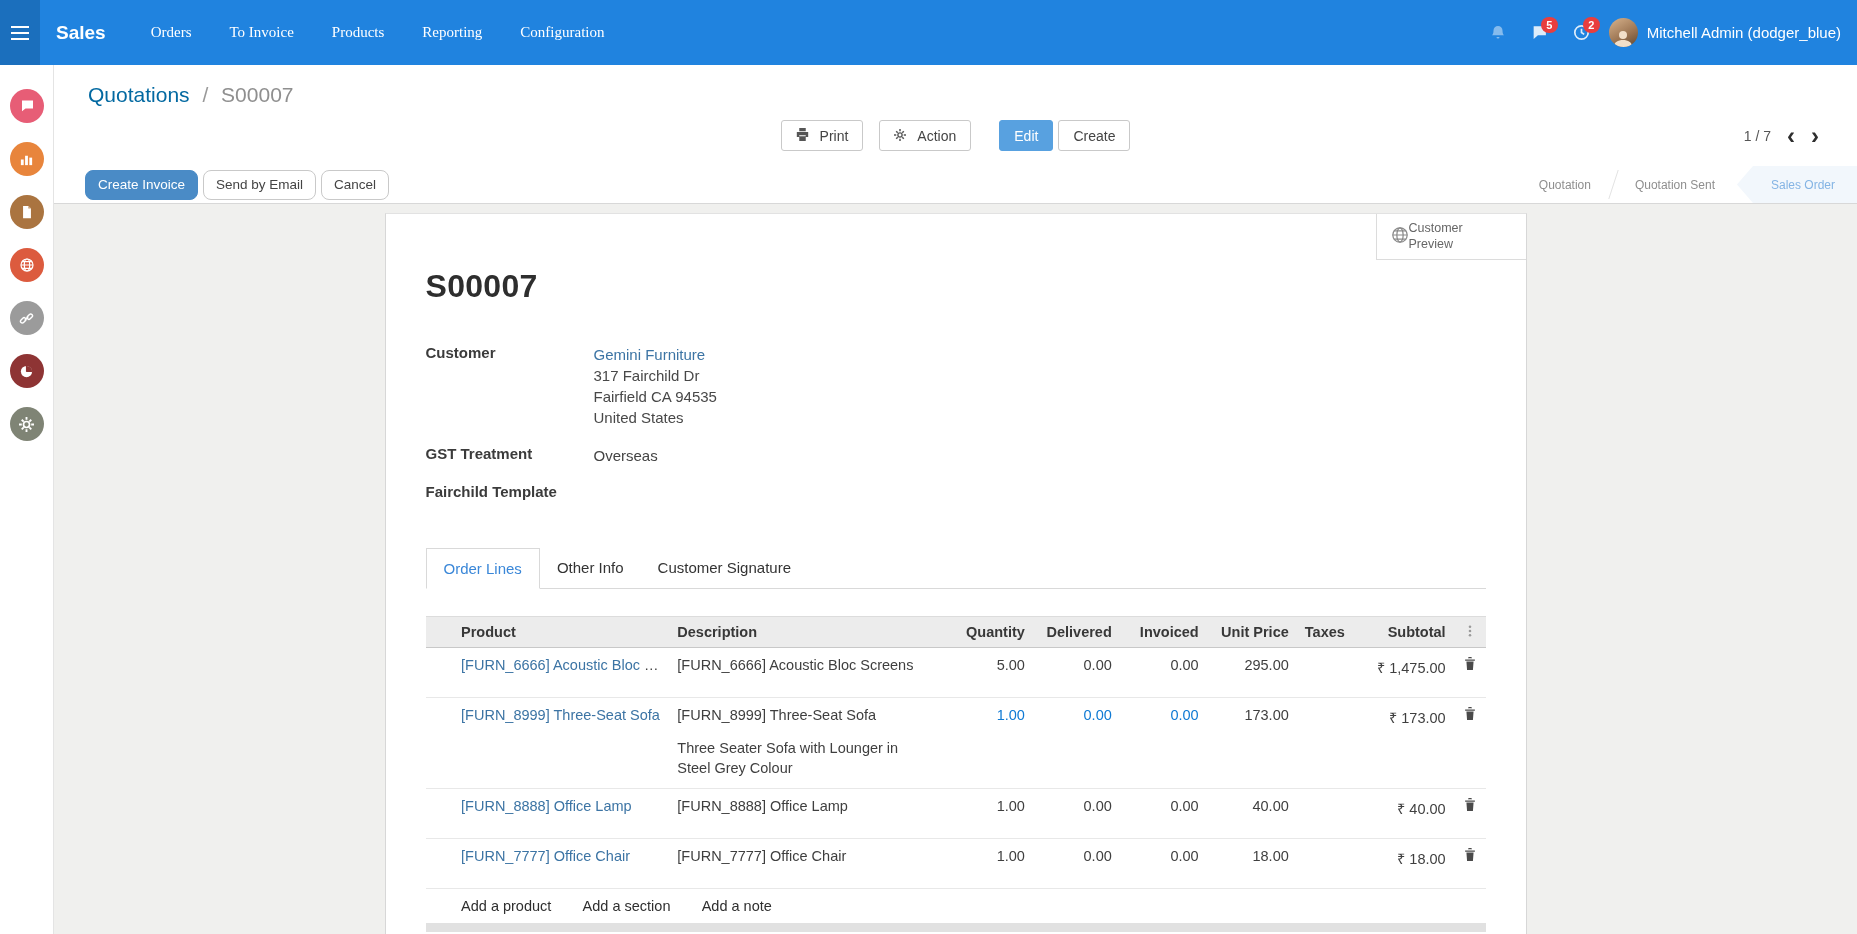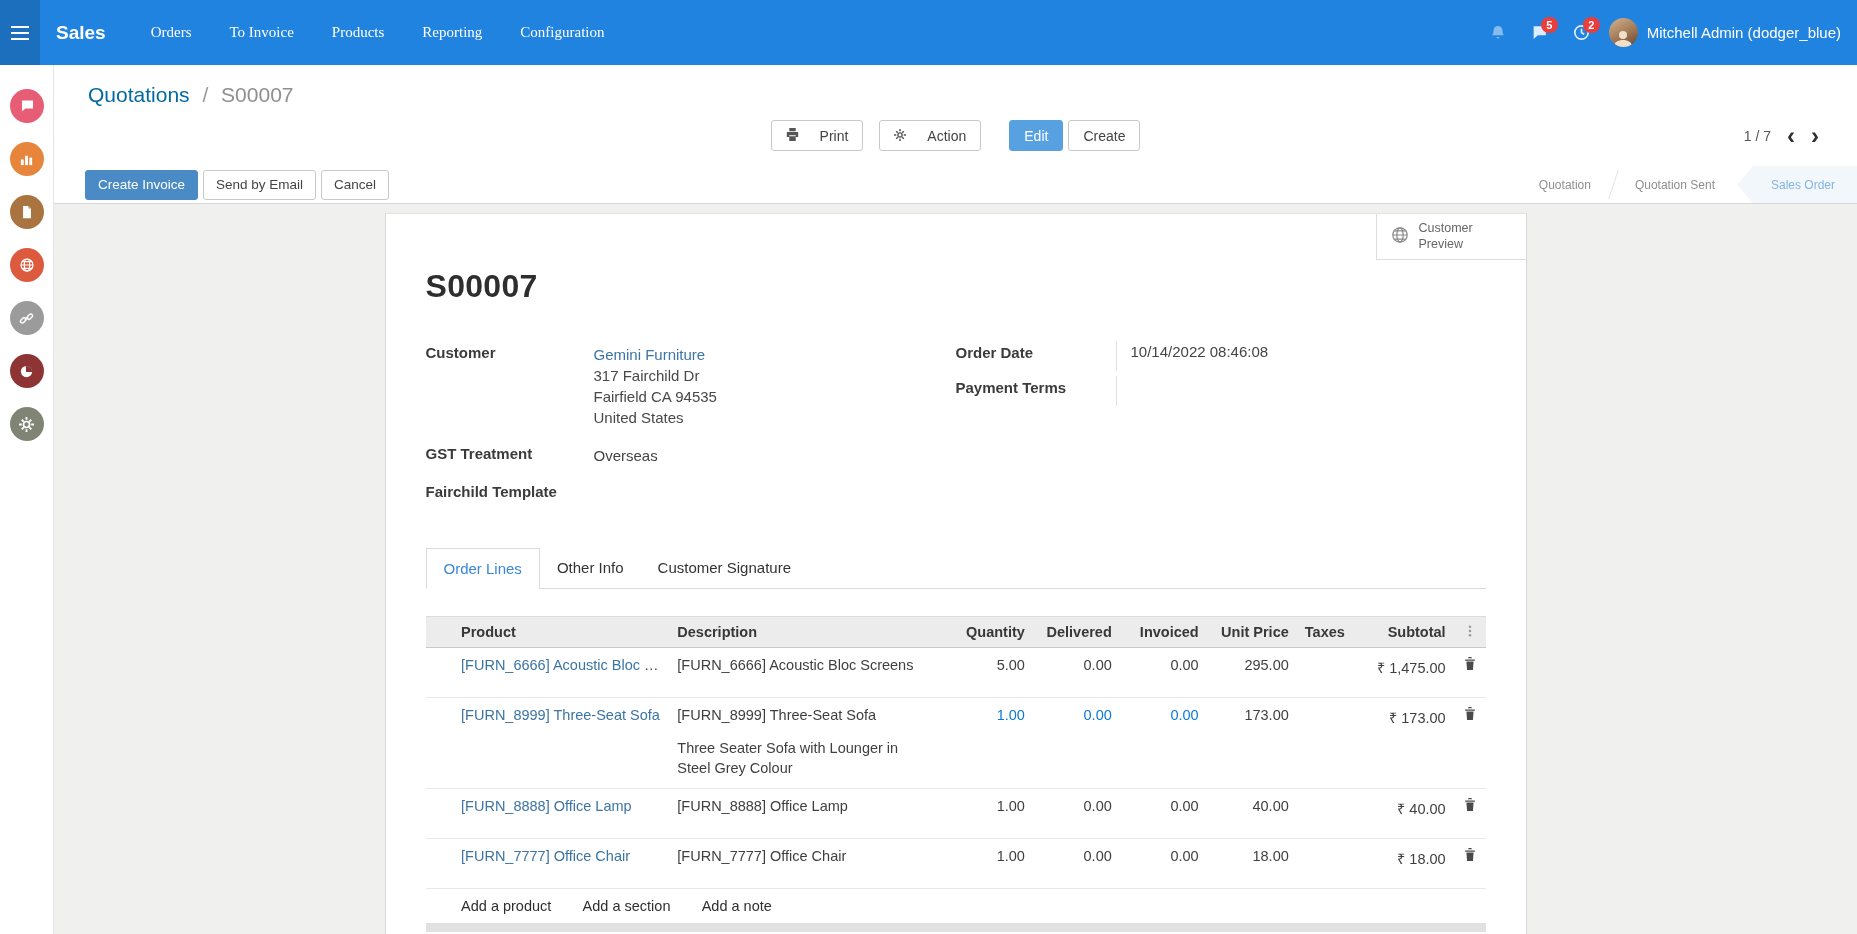--- a/index.html
+++ b/index.html
@@ -60,35 +60,35 @@
   .control-panel { background: #fff; }
   .breadcrumb { padding: 18px 0 0 34px; font-size: 21px; }
   .bc-parent { color: #0369a1; cursor: pointer; }
   .bc-sep { color: #999; margin: 0 7px; }
   .bc-current { color: #8f8f8f; }
 
   .toolbar-row { position: relative; display: flex; justify-content: center; align-items: center; margin-top: 12px; height: 33px; }
   .btn {
     height: 31px; padding: 0 14px; font-size: 14px; font-family: inherit;
     background: #fff; border: 1px solid #c9c9c9; border-radius: 3px; color: #444;
-    display: inline-flex; align-items: center; gap: 21px; cursor: pointer; white-space: nowrap;
+    display: inline-flex; align-items: center; gap: 11px; cursor: pointer; white-space: nowrap;
   }
   .btn.no-border-gap { margin-right: 16px; }
   .btn-edit { background: #58a1e0; border-color: #58a1e0; color: #fff; margin-left: 28px; margin-right: 5px; }
   .pager { position: absolute; right: 38px; top: 0; height: 33px; display: flex; align-items: center; gap: 16px; }
   .pager-count { font-size: 14px; color: #555; cursor: pointer; }
   .pager-arrow { font-size: 24px; line-height: 24px; color: #2f2f2f; cursor: pointer; font-weight: 700; }
 
   .statusbar {
     margin-top: 14px; height: 38px; border-bottom: 1px solid #d8d8d8;
     display: flex; align-items: stretch; padding-left: 31px; background: #fff;
   }
   .sb-btn {
     align-self: center; height: 30px; padding: 0 12px; font-size: 13.5px; font-family: inherit;
-    background: #fff; border: 1px solid #c9c9c9; border-radius: 3px; color: #444; margin-right: 5px; cursor: pointer;
+    background: #fff; border: 1px solid #c9c9c9; border-radius: 8px; color: #444; margin-right: 5px; cursor: pointer;
   }
   .sb-btn.primary { background: #4a8bc6; border-color: #4a8bc6; color: #fff; }
   .status-steps { margin-left: auto; display: flex; align-items: stretch; }
   .status-step {
     position: relative; display: flex; align-items: center;
     padding: 0 22px; font-size: 12px; color: #8e8e8e; cursor: pointer; white-space: nowrap;
   }
   .status-step:not(:first-child)::before {
     content: ""; position: absolute; left: 0; top: 4px; bottom: 4px; width: 1px;
     background: #e2e2e2; transform: skewX(-18deg);
@@ -102,21 +102,21 @@
 
   
   .record-area { flex: 1; background: #f0f0ee; display: flex; justify-content: center; align-items: flex-start; overflow: hidden; }
   .sheet {
     width: 1142px; min-height: 730px; background: #fff; border: 1px solid #d7d7d7; border-top-color: #e2e2e2;
     position: relative; padding: 0 40px 40px; margin-top: 9px;
   }
   .preview-box {
     position: absolute; top: 0; right: 0; min-height: 46px; width: 150px;
     border-left: 1px solid #dcdcdc; border-bottom: 1px solid #dcdcdc;
-    display: flex; align-items: center; gap: 10px; padding: 6px 10px 6px 14px;
+    display: flex; align-items: center; padding: 6px 10px 6px 14px;
     color: #666; font-size: 12.5px; cursor: pointer; background: #fff;
   }
   .preview-box .pv-label { width: 62px; line-height: 1.25; }
 
   .sheet-title { margin-top: 54px; font-size: 32px; font-weight: 700; color: #2e2e2e; letter-spacing: 0.3px; }
 
   .fields { display: flex; margin-top: 36px; font-size: 15px; }
   .fgroup { width: 50%; }
   .frow { display: flex; align-items: flex-start; }
   .flabel { width: 168px; font-weight: 700; color: #3b3b3b; padding: 3px 10px 3px 0; flex: none; }
@@ -347,34 +347,20 @@
             <div class="frow">
               <span class="flabel">GST Treatment</span>
               <span class="fvalue">Overseas</span>
             </div>
             <div class="frow">
               <span class="flabel">Fairchild Template</span>
               <span class="fvalue"></span>
             </div>
           </div>
 
-          <div class="fgroup fgroup-right">
-            <div class="frow">
-              <span class="flabel">Order Date</span>
-              <div class="fvalue-wrap">
-                <span class="fvalue">10/14/2022 08:46:08</span>
-              </div>
-            </div>
-            <div class="frow">
-              <span class="flabel">Payment Terms</span>
-              <div class="fvalue-wrap">
-                <span class="fvalue"></span>
-              </div>
-            </div>
-          </div>
         </div>
 
         <div class="tabs">
           <span class="tab active">Order Lines</span>
           <span class="tab">Other Info</span>
           <span class="tab">Customer Signature</span>
         </div>
 
         <div class="olist">
           <table>

